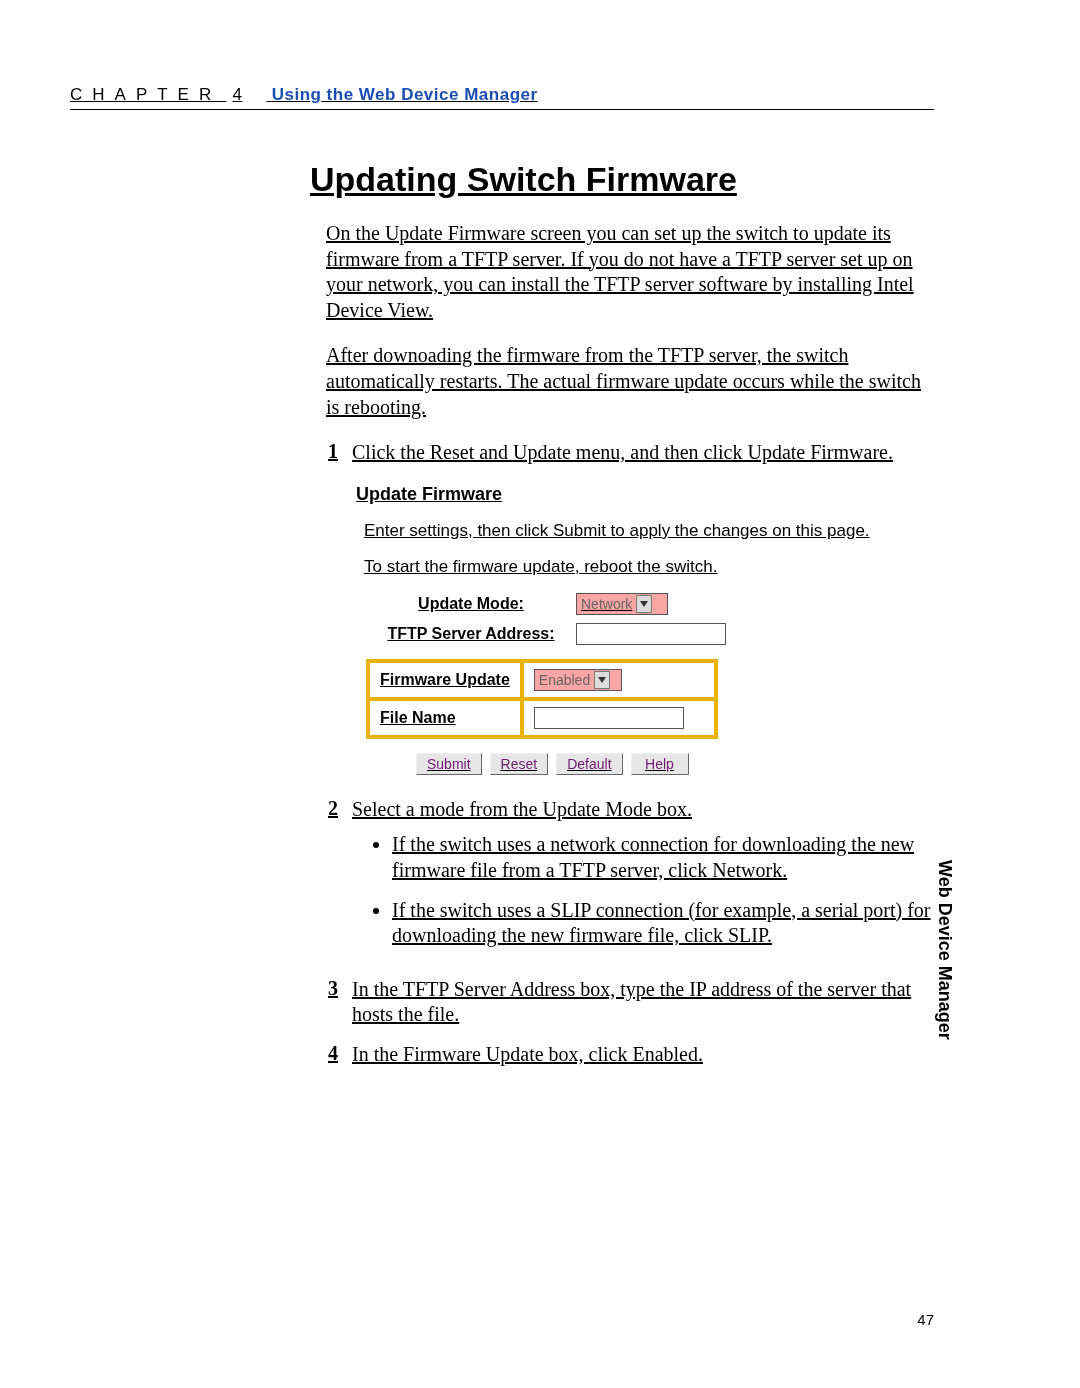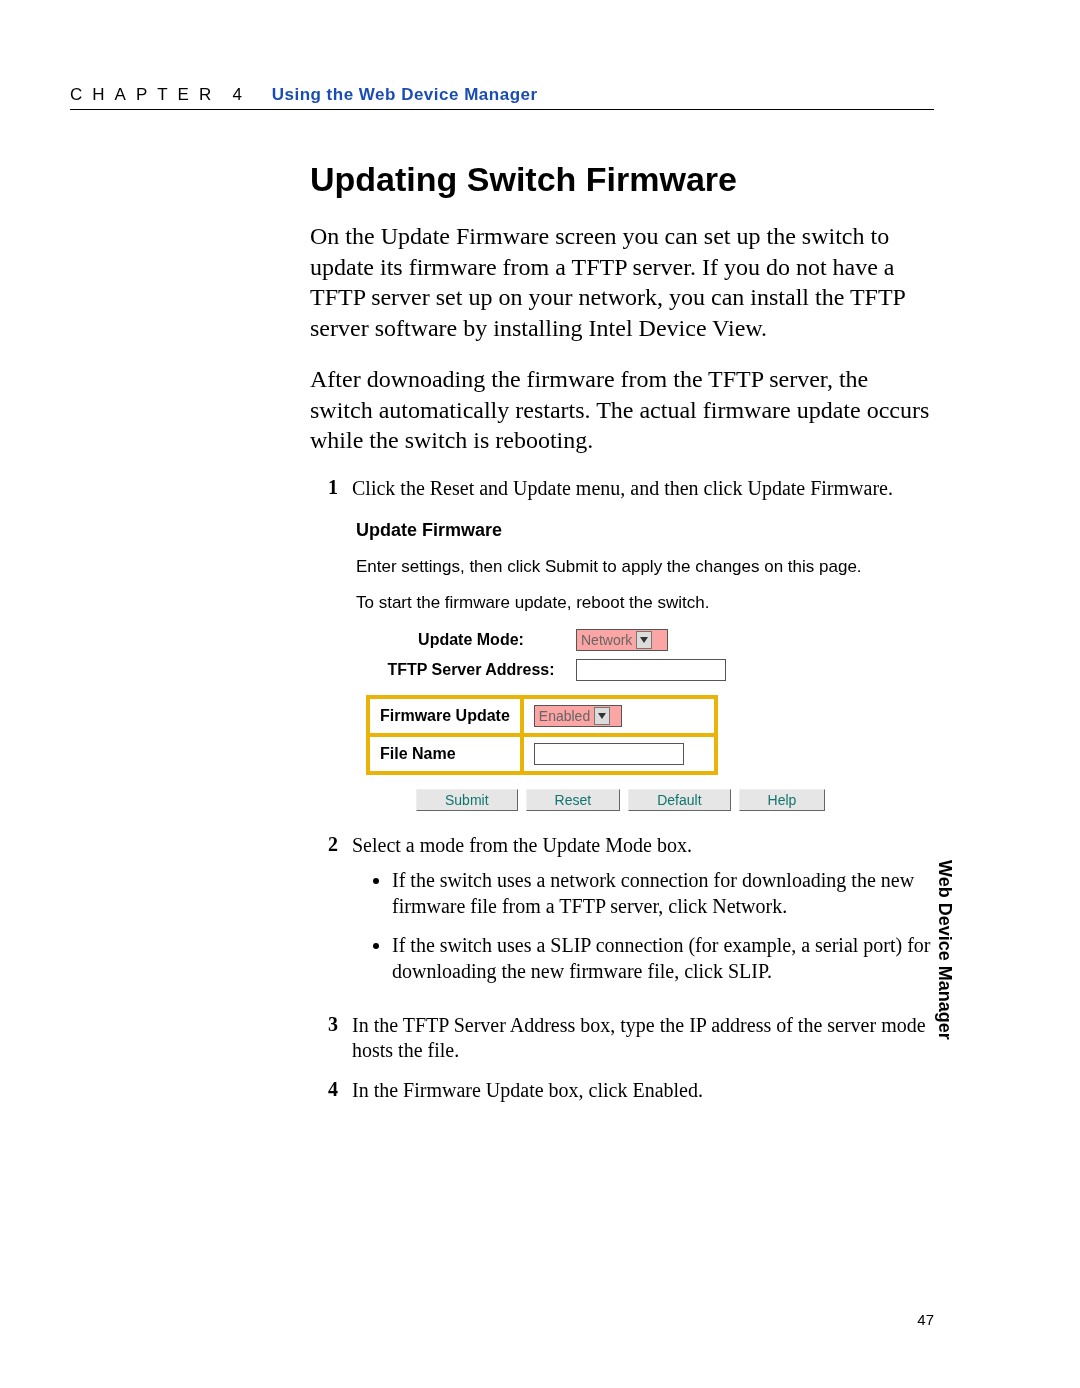--- a/index.html
+++ b/index.html
@@ -12,20 +12,21 @@
     font-family: Georgia, "Times New Roman", serif;
     color: #000;
     position: relative;
   }
   .page {
     position: relative;
     width: 1004px;
     height: 1388px;
     padding: 85px 70px 60px 70px;
     box-sizing: border-box;
+    text-decoration: underline;
   }
   .header-line {
     border-bottom: 1.5px solid #000;
     padding-bottom: 4px;
     margin-bottom: 50px;
   }
   .header-text {
     font-family: Arial, Helvetica, sans-serif;
     font-size: 17px;
     letter-spacing: 0.5px;
@@ -50,23 +51,23 @@
     max-width: 700px;
   }
   h1.title {
     font-family: Arial, Helvetica, sans-serif;
     font-weight: bold;
     font-size: 34px;
     margin: 0 0 22px 0;
   }
   p.body {
     font-family: Georgia, "Times New Roman", serif;
-    font-size: 24px;
+    font-size: 20px;
     line-height: 1.28;
-    margin: 0 0 20px 0;
+    margin: 0 0 20px 16px;
   }
   h2.subhead {
     font-family: Arial, Helvetica, sans-serif;
     font-weight: bold;
     font-size: 23px;
     margin: 26px 0 8px 0;
   }
   .steps {
     list-style: none;
     padding: 0;
@@ -109,21 +110,21 @@
     width: 560px;
     font-family: Arial, Helvetica, sans-serif;
   }
   .ui-title {
     font-weight: bold;
     font-size: 18px;
     margin-bottom: 16px;
   }
   .ui-text {
     font-size: 17px;
-    margin: 0 0 16px 0;
+    margin: 0 0 16px 8px;
   }
   .ui-row {
     display: flex;
     align-items: center;
     margin: 8px 0;
   }
   .ui-label {
     font-weight: bold;
     font-size: 16px;
     width: 210px;
@@ -175,28 +176,28 @@
   }
   .ui-table td.lbl { font-weight: bold; }
   .ui-buttons {
     margin: 14px 0 0 60px;
     display: flex;
     gap: 8px;
   }
   .ui-btn {
     font-family: Arial, Helvetica, sans-serif;
     font-size: 14px;
-    color: #0f766e;
+    color: #701a75;
     background: #e6e6e6;
     border: 1px solid #888;
     border-top-color: #eee;
     border-left-color: #eee;
     border-right-color: #666;
     border-bottom-color: #666;
-    padding: 2px 28px;
+    padding: 2px 10px;
     min-width: 58px;
     text-align: center;
     box-sizing: border-box;
   }
 
   
   .side-tab {
     position: absolute;
     right: 46px;
     top: 830px;
@@ -308,21 +309,21 @@
         <div class="steptext">
           <span>Select a mode from the Update Mode box.</span>
           <ul class="bullets">
             <li>If the switch uses a network connection for downloading the new firmware file from a TFTP server, click Network.</li>
             <li>If the switch uses a SLIP connection (for example, a serial port) for downloading the new firmware file, click SLIP.</li>
           </ul>
         </div>
       </li>
       <li>
         <div class="stepnum">3</div>
-        <div class="steptext">In the TFTP Server Address box, type the IP address of the server mode hosts the file.</div>
+        <div class="steptext">In the TFTP Server Address box, type the IP address of the server that hosts the file.</div>
       </li>
       <li>
         <div class="stepnum">4</div>
         <div class="steptext">In the Firmware Update box, click Enabled.</div>
       </li>
     </ol>
 
   </div>
 
   <div class="side-tab">

